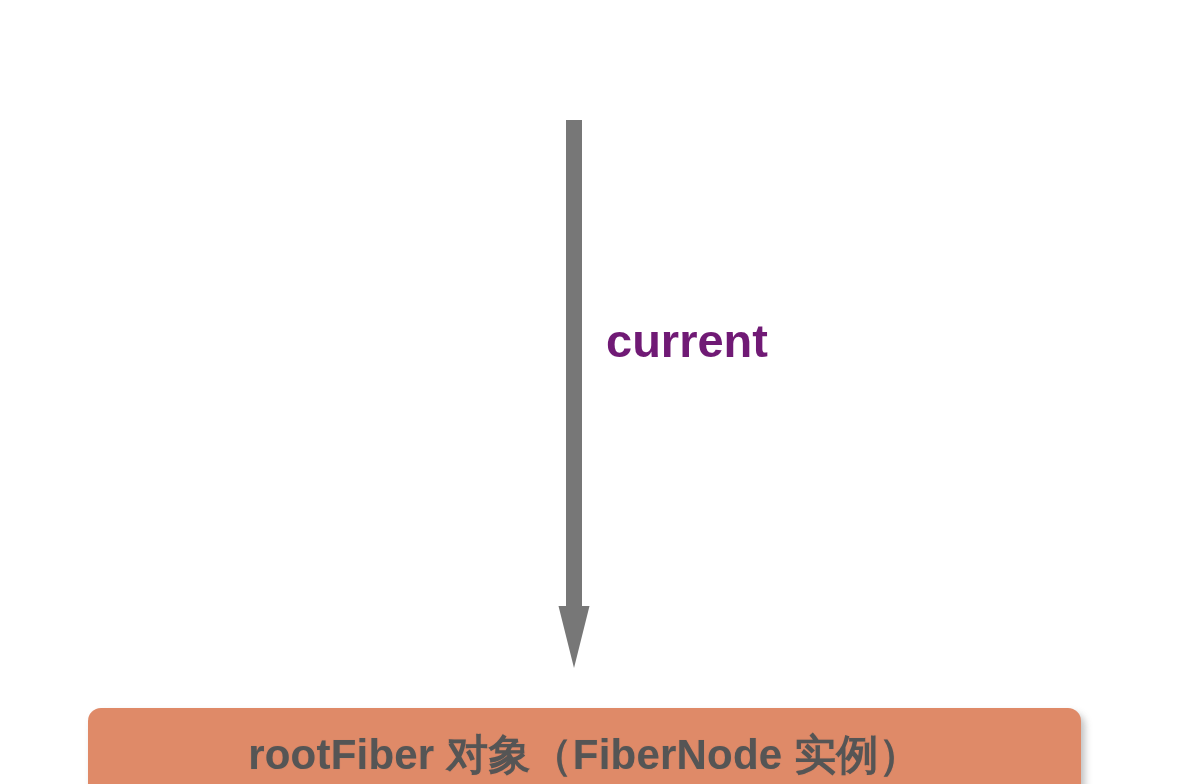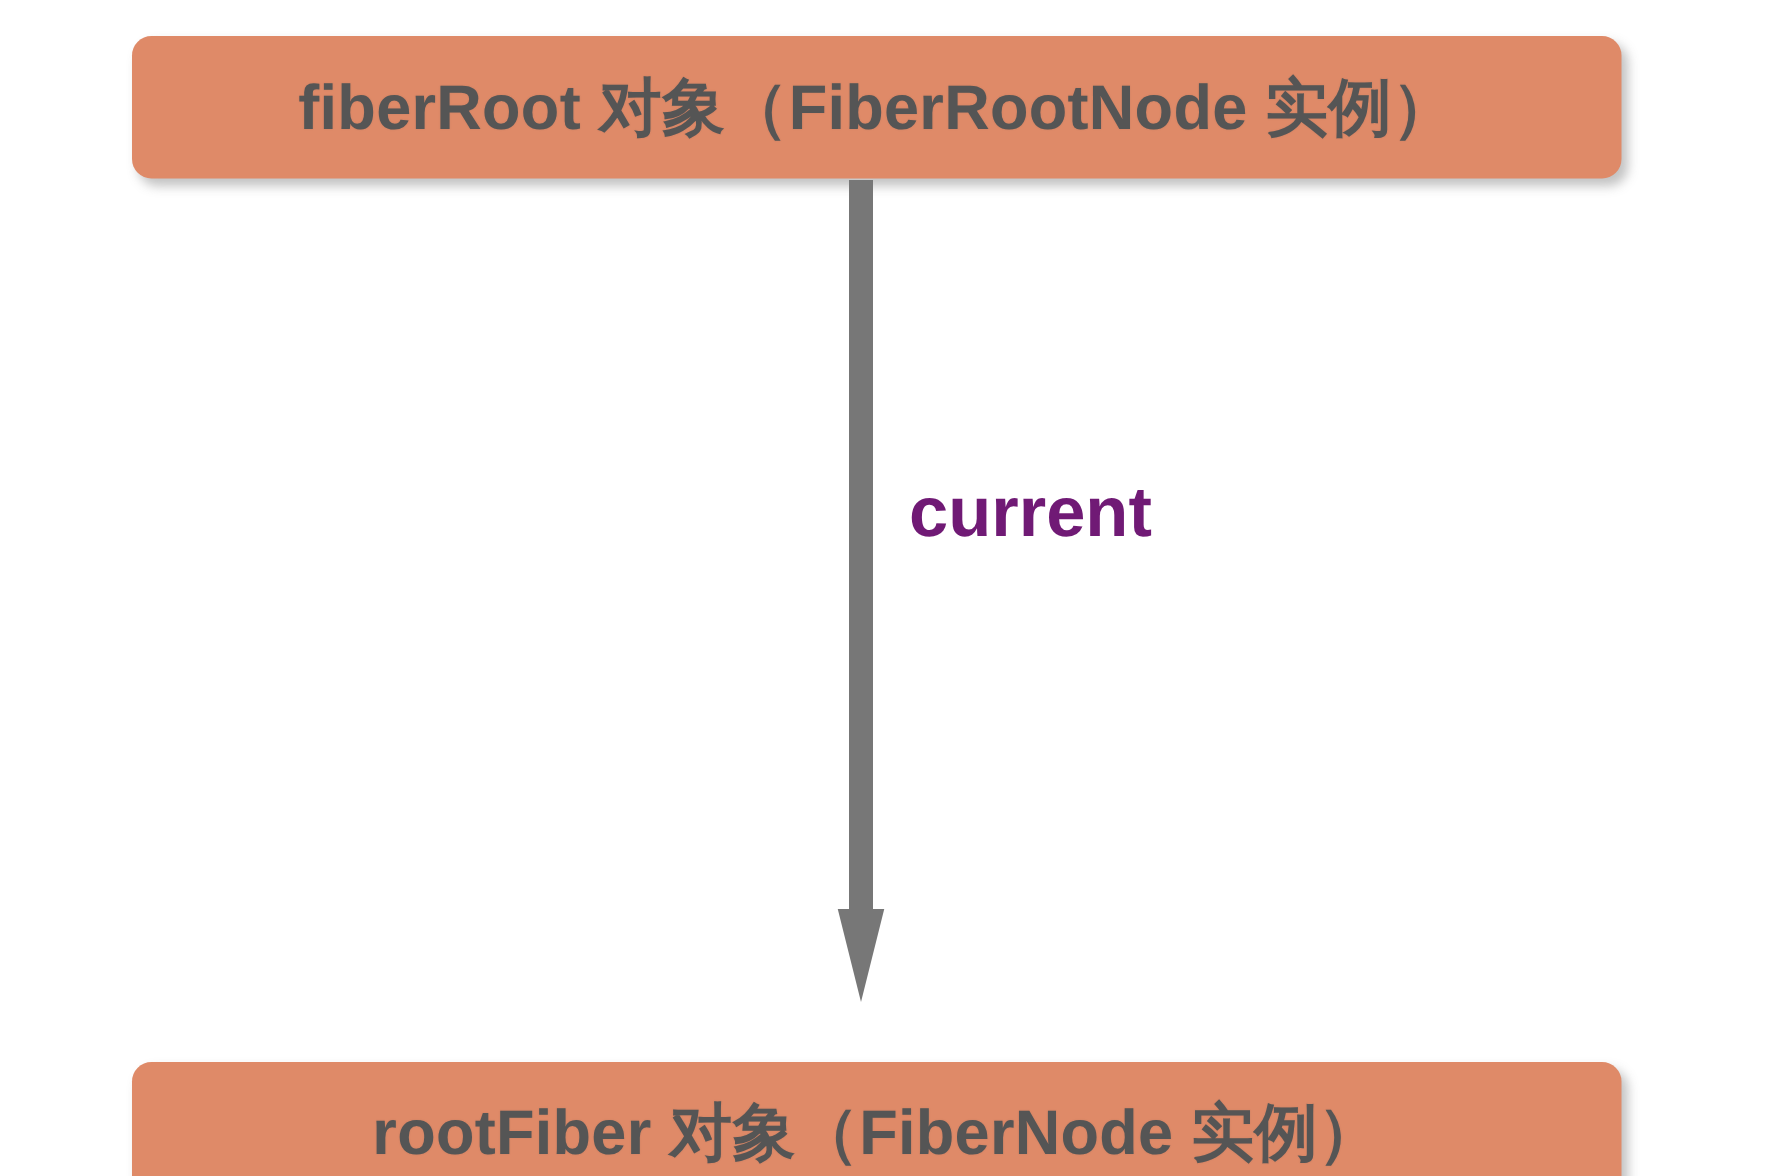--- a/index.html
+++ b/index.html
@@ -80,23 +80,20 @@
     font-size: 47px;
     line-height: 1;
     white-space: nowrap;
   }
 </style>
 </head>
 <body>
 
 <div class="canvas">
 
-  <div class="node-box" id="fiber-root-box">
-    <span class="node-label">fiberRoot 对象（FiberRootNode 实例）</span>
-  </div>
 
   <svg class="arrow-svg" viewBox="0 0 120 560">
 
     <rect x="26" y="0" width="16" height="487" fill="#777777"></rect>
 
     <polygon points="18.5,486 49.5,486 34,548" fill="#777777"></polygon>
   </svg>
 
   <div id="edge-label-current">current</div>
 

